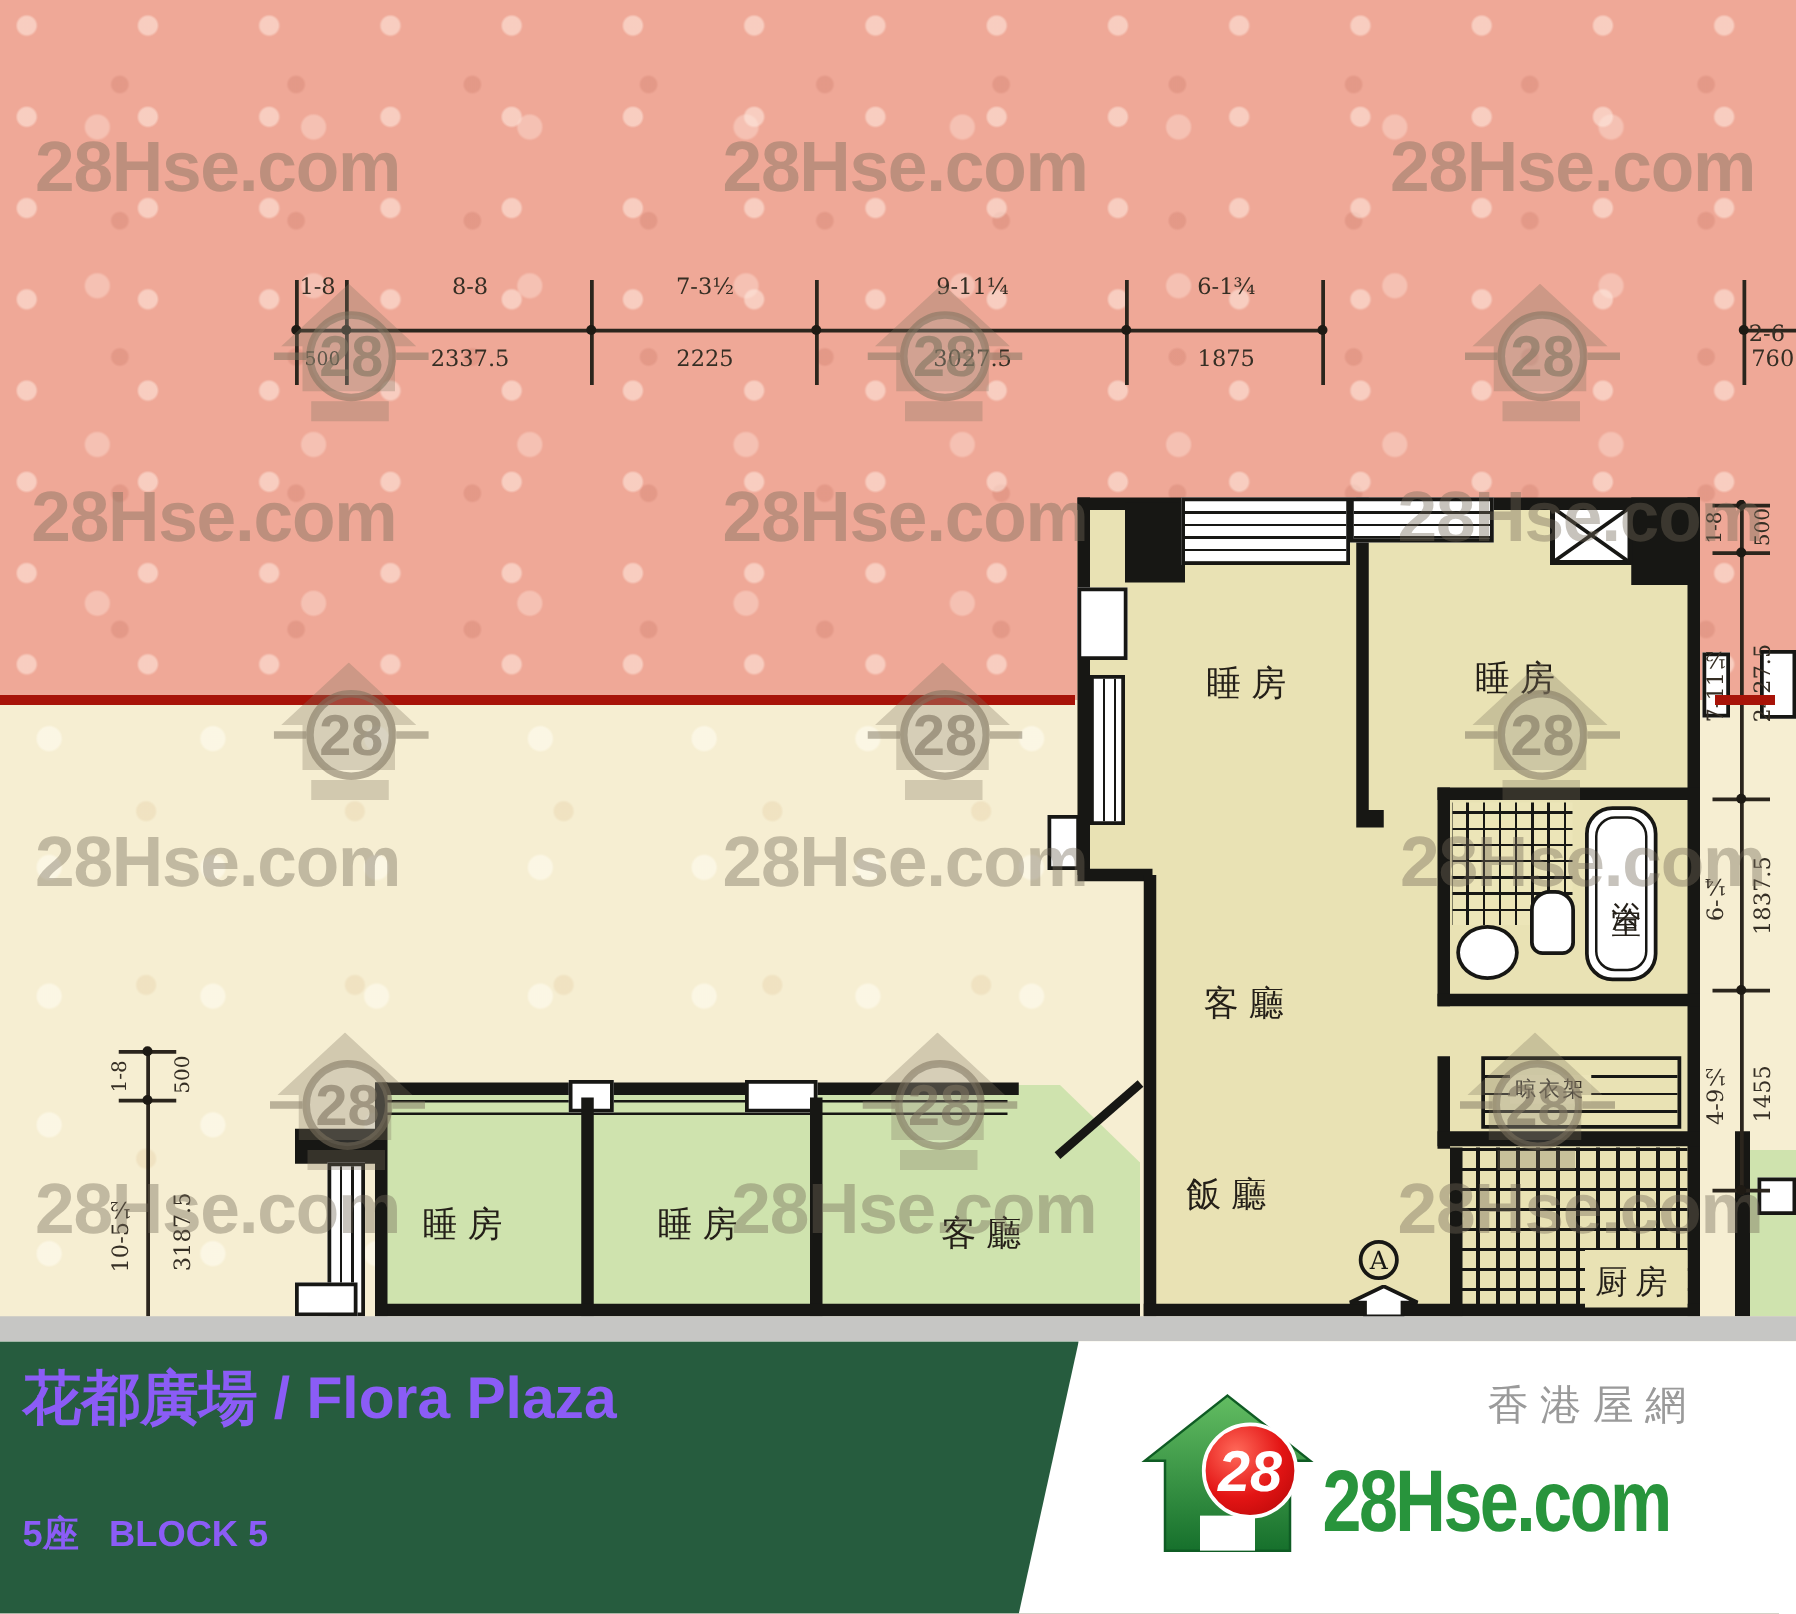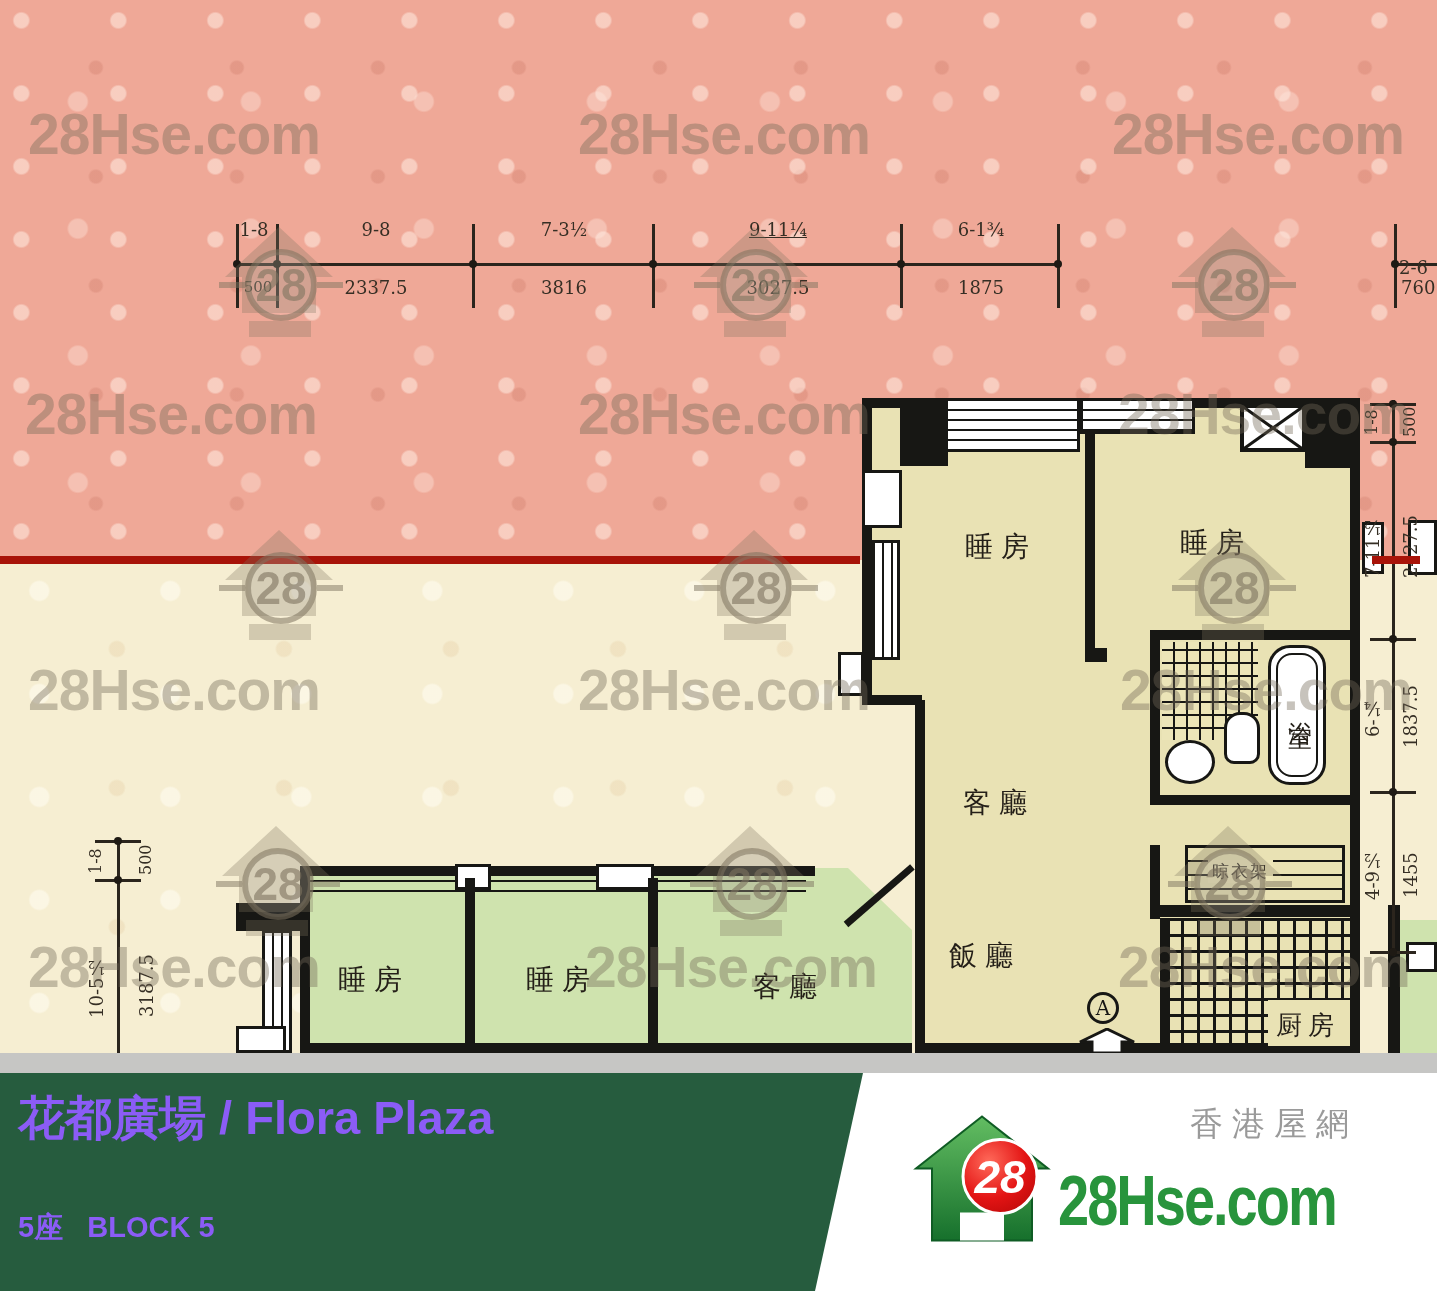--- a/index.html
+++ b/index.html
@@ -161,28 +161,28 @@
   <div class="tick" style="left:1057px;top:224px;width:3px;height:84px;"></div>
   <div class="tick" style="left:1394px;top:224px;width:3px;height:84px;"></div>
   <div class="dot" style="left:233px;top:260px;"></div>
   <div class="dot" style="left:273px;top:260px;"></div>
   <div class="dot" style="left:469px;top:260px;"></div>
   <div class="dot" style="left:649px;top:260px;"></div>
   <div class="dot" style="left:897px;top:260px;"></div>
   <div class="dot" style="left:1054px;top:260px;"></div>
   <div class="dot" style="left:1391px;top:260px;"></div>
   <div class="dft" style="left:222px;top:219px;width:64px;">1-8</div>
-  <div class="dft" style="left:338px;top:219px;width:76px;">9-8</div>
+  <div class="dft" style="left:338px;top:219px;width:76px;">8-8</div>
   <div class="dft" style="left:512px;top:219px;width:104px;">7-3½</div>
-  <div class="dft" style="left:722px;top:219px;width:112px;text-decoration:underline;">9-11¼</div>
+  <div class="dft" style="left:722px;top:219px;width:112px;">9-11¼</div>
   <div class="dft" style="left:926px;top:219px;width:110px;">6-1¾</div>
   <div class="dft clip" style="left:1399px;top:219px;width:38px;margin-top:38px;">2-6</div>
   <div class="dmm" style="left:236px;top:278px;width:44px;font-size:15px;">500</div>
   <div class="dmm" style="left:330px;top:277px;width:92px;">2337.5</div>
-  <div class="dmm" style="left:518px;top:277px;width:92px;">3816</div>
+  <div class="dmm" style="left:518px;top:277px;width:92px;">2225</div>
   <div class="dmm" style="left:728px;top:277px;width:100px;">3027.5</div>
   <div class="dmm" style="left:932px;top:277px;width:98px;">1875</div>
   <div class="dmm clip" style="left:1401px;top:277px;width:36px;">760</div>
 
   <div class="dline" style="left:1392px;top:400px;width:3px;height:556px;"></div>
   <div class="tick" style="left:1370px;top:403px;width:46px;height:3px;"></div>
   <div class="tick" style="left:1370px;top:441px;width:46px;height:3px;"></div>
   <div class="tick" style="left:1370px;top:638px;width:46px;height:3px;"></div>
   <div class="tick" style="left:1370px;top:791px;width:46px;height:3px;"></div>
   <div class="tick" style="left:1370px;top:951px;width:46px;height:3px;"></div>

